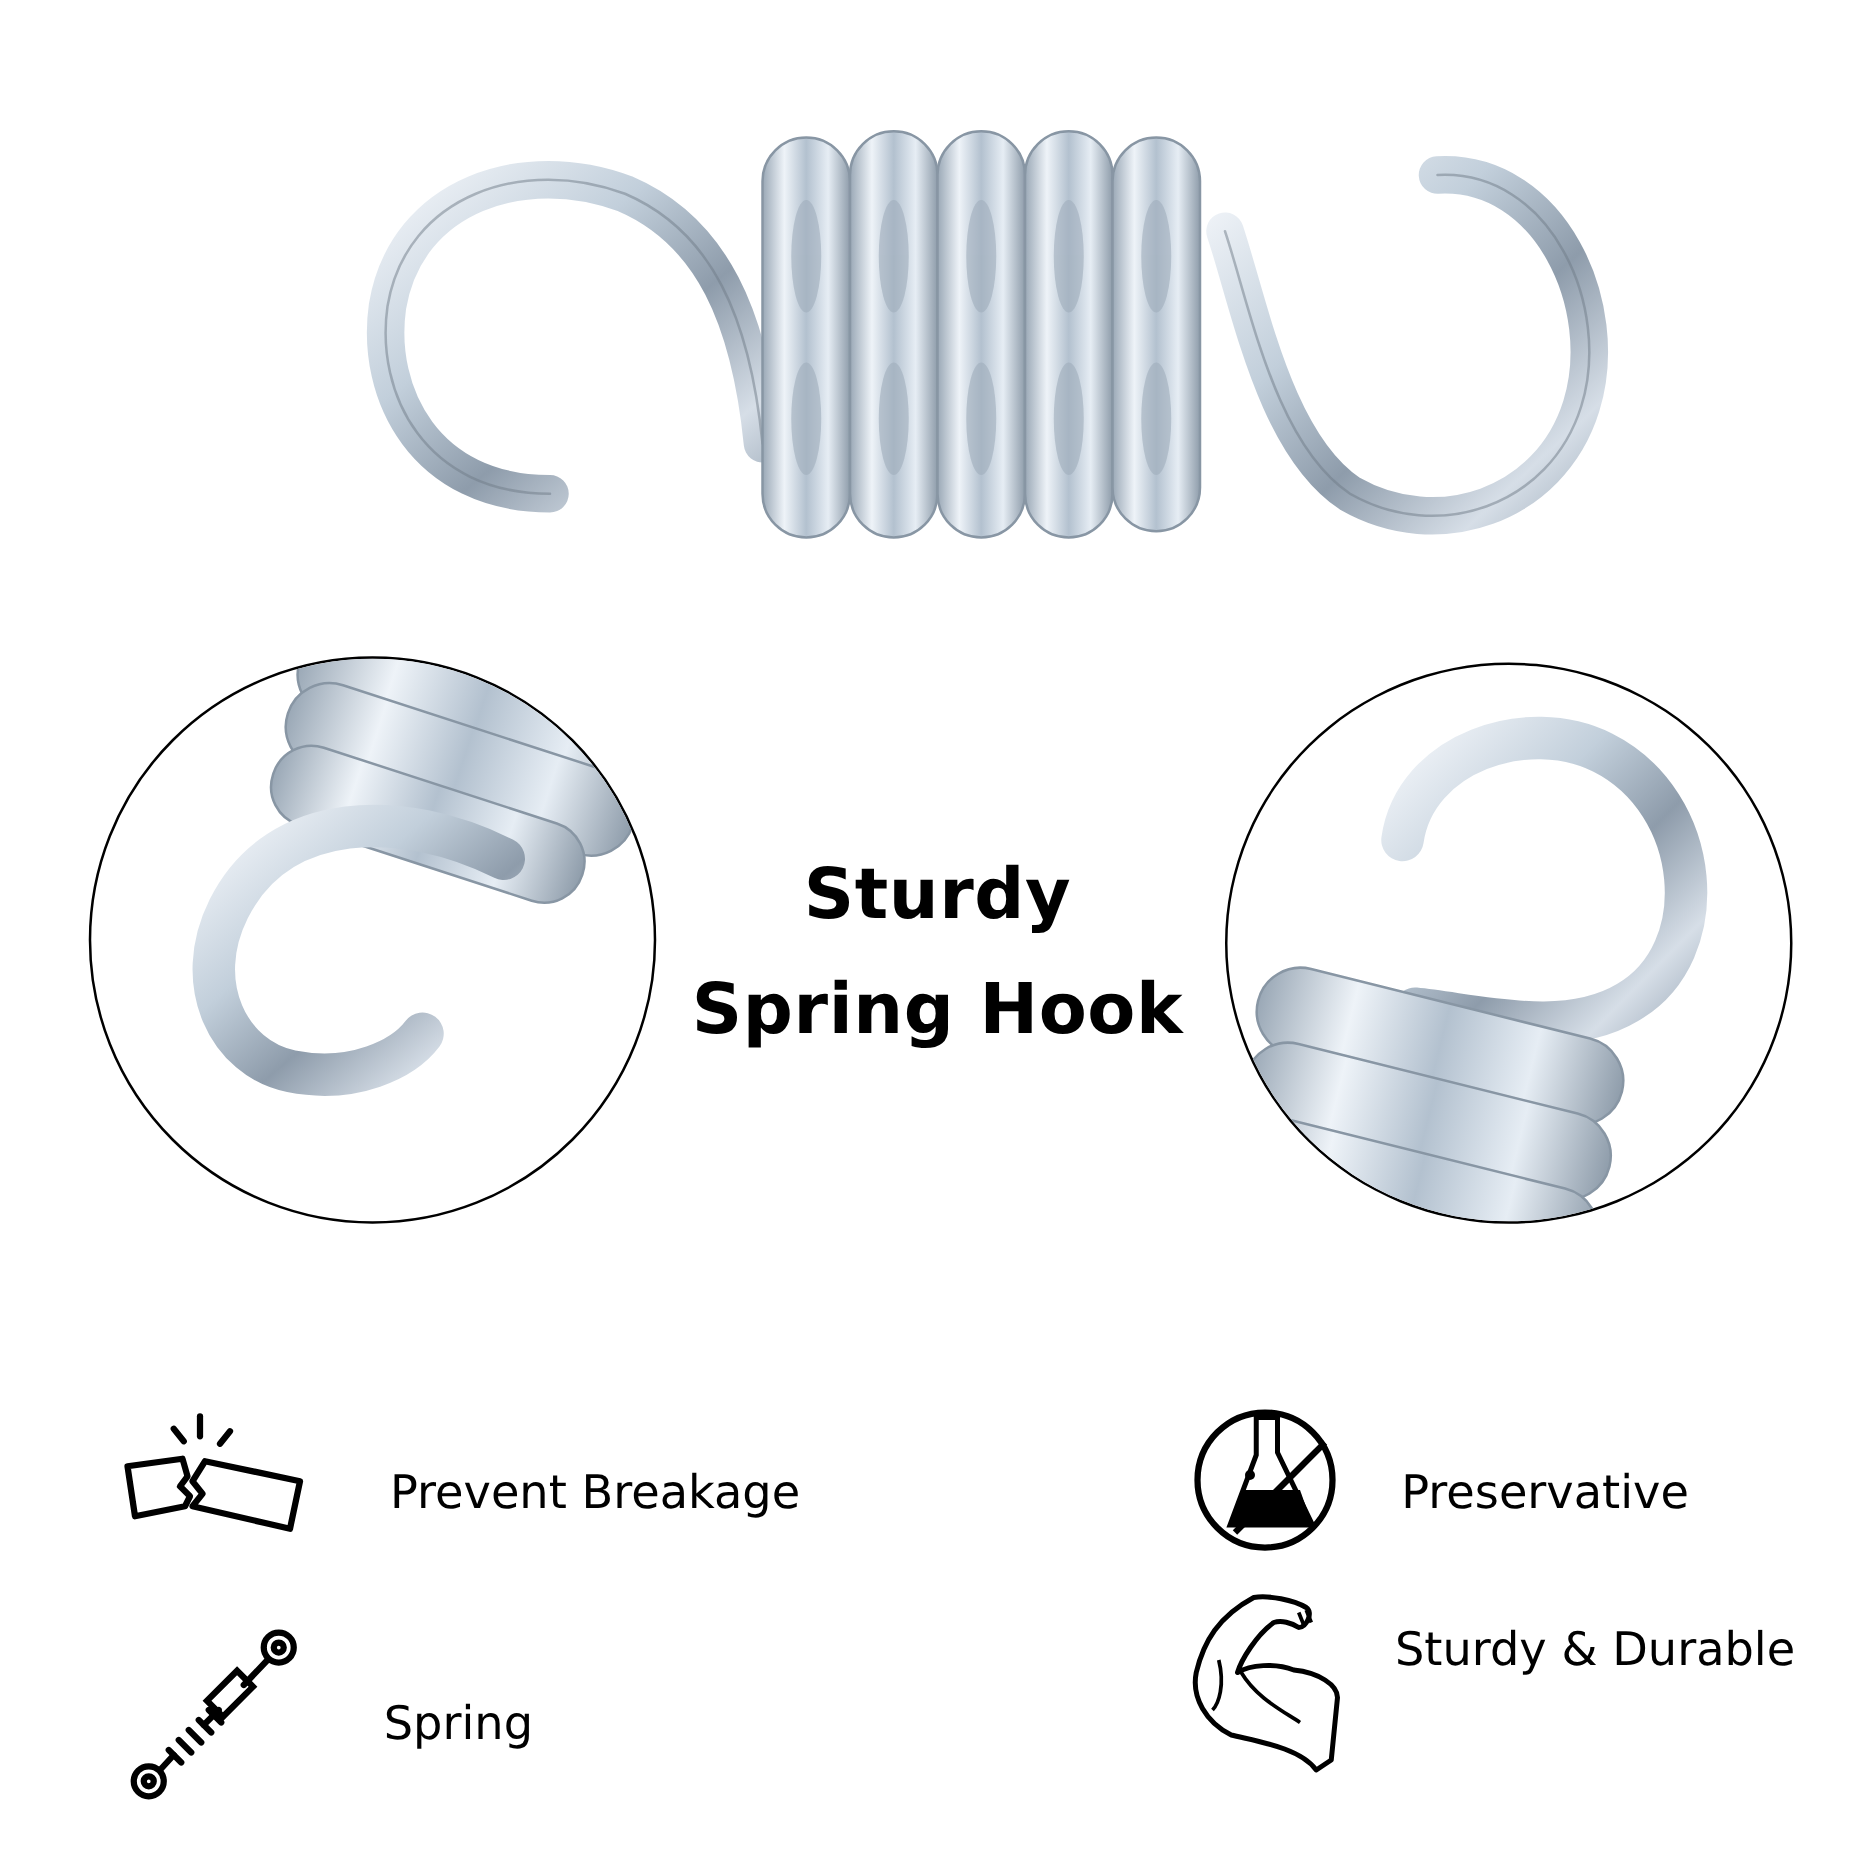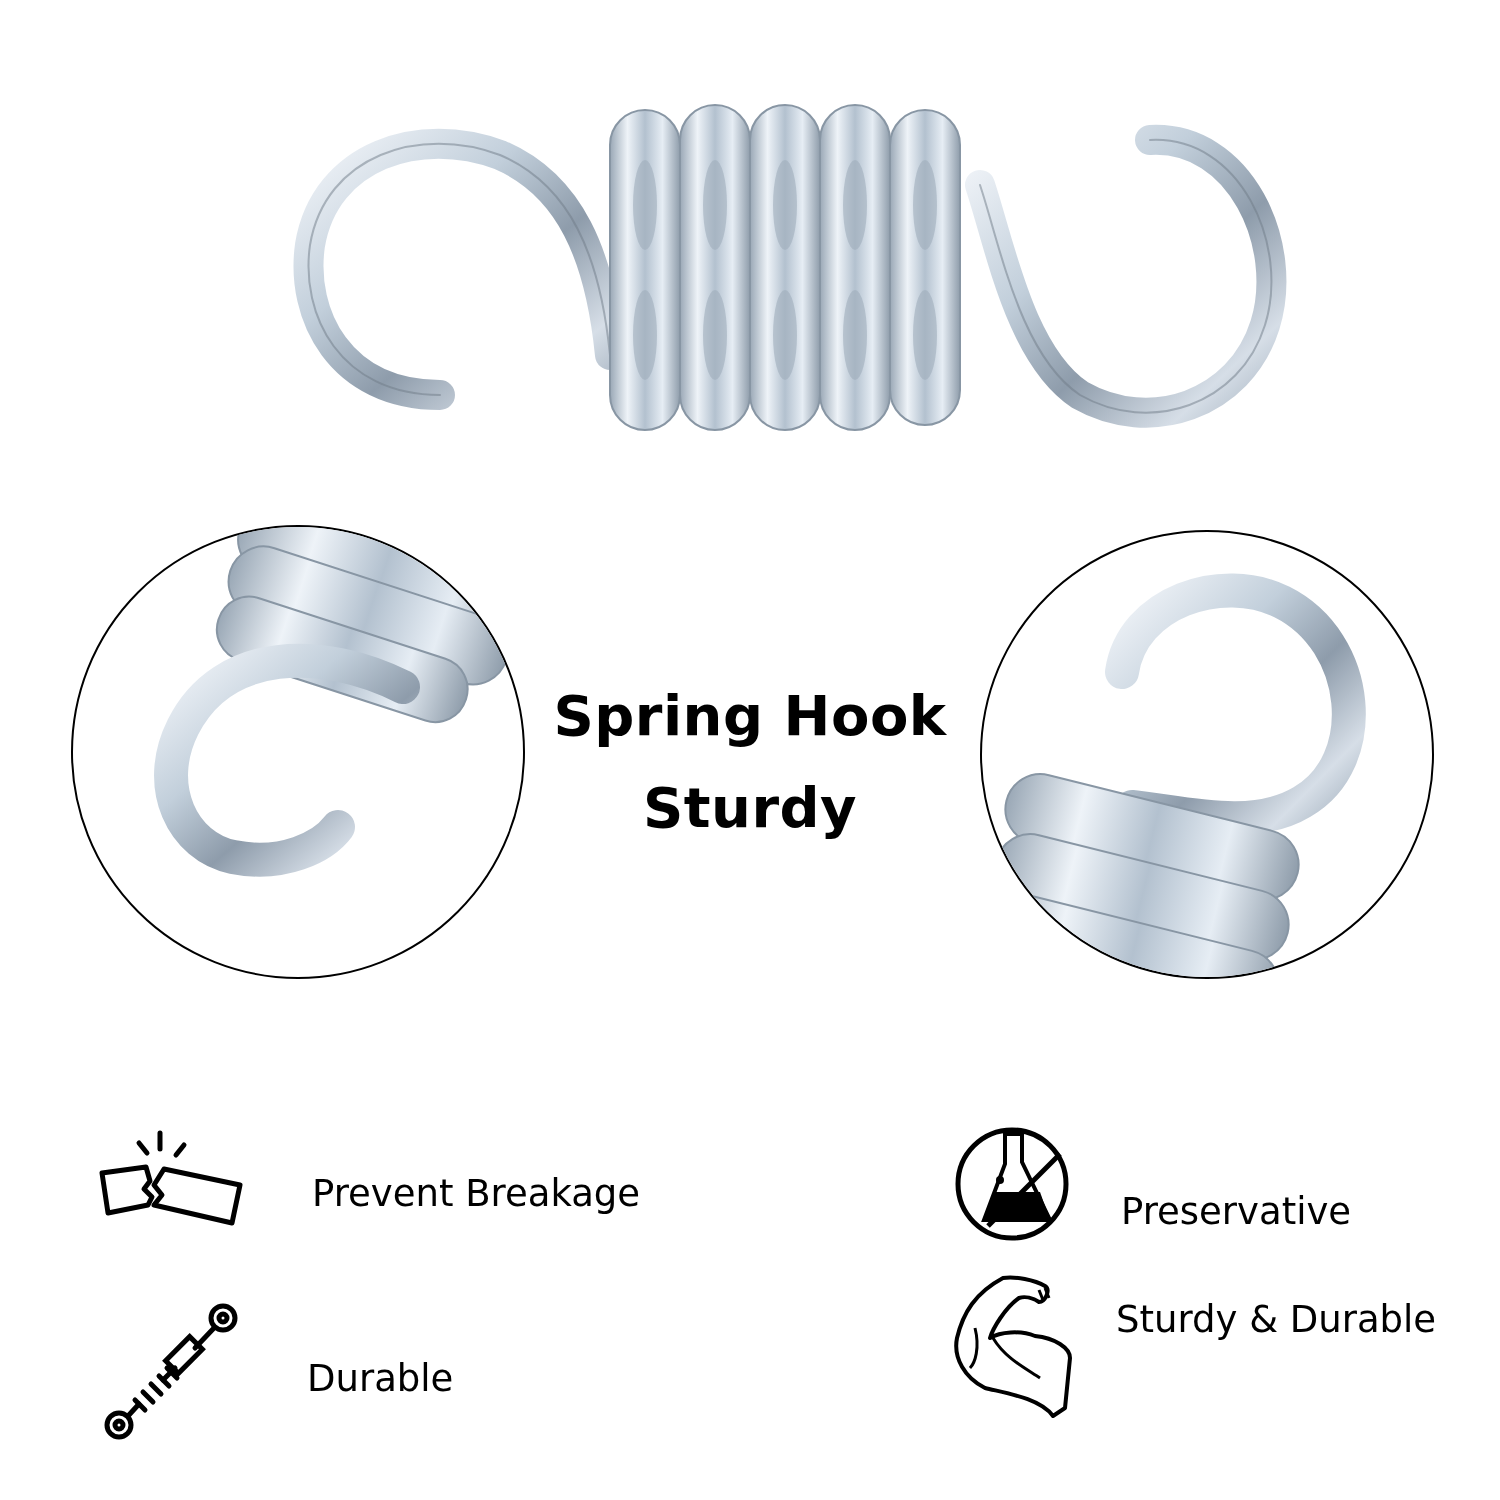--- a/index.html
+++ b/index.html
@@ -69,22 +69,22 @@
 <div class="abs zoom-circle circle-left">
   <svg width="450" height="450" viewBox="0 0 450 450">
     <rect x="160" y="10" width="300" height="70" rx="35" transform="rotate(18 300 45)" fill="url(#coil)" stroke="#8896a4" stroke-width="2"></rect>
     <rect x="150" y="55" width="290" height="70" rx="35" transform="rotate(18 300 90)" fill="url(#coil)" stroke="#8896a4" stroke-width="2"></rect>
     <rect x="140" y="100" width="260" height="65" rx="32" transform="rotate(18 270 130)" fill="url(#coil)" stroke="#8896a4" stroke-width="2"></rect>
     <path d="M330 160 C 250 120, 150 120, 110 200 C 80 260, 110 320, 160 330 C 210 340, 250 320, 265 300" fill="none" stroke="url(#wire)" stroke-width="34" stroke-linecap="round"></path>
   </svg>
 </div>
 
 <div class="abs headline">
+  <div>Sturdy</div>
   <div>Spring Hook</div>
-  <div>Sturdy</div>
 </div>
 
 <div class="abs zoom-circle circle-right">
   <svg width="450" height="445" viewBox="0 0 450 445">
     <path d="M140 140 C 150 70, 240 40, 300 70 C 380 110, 390 230, 320 270 C 270 300, 200 280, 150 275" fill="none" stroke="url(#wire)" stroke-width="34" stroke-linecap="round"></path>
     <rect x="20" y="270" width="300" height="70" rx="35" transform="rotate(14 170 305)" fill="url(#coil)" stroke="#8896a4" stroke-width="2"></rect>
     <rect x="10" y="330" width="300" height="70" rx="35" transform="rotate(14 160 365)" fill="url(#coil)" stroke="#8896a4" stroke-width="2"></rect>
     <rect x="0" y="390" width="300" height="70" rx="35" transform="rotate(14 150 425)" fill="url(#coil)" stroke="#8896a4" stroke-width="2"></rect>
   </svg>
 </div>
@@ -104,38 +104,38 @@
 
 <div class="abs icon" style="left:950px; top:1122px;">
   <svg width="130" height="125" viewBox="0 0 130 125">
     <circle cx="62" cy="62" r="54" fill="none" stroke="#000" stroke-width="5"></circle>
     <path d="M55 12 L72 12 L72 40 L100 98 L34 98 L55 42 Z" fill="none" stroke="#000" stroke-width="4"></path>
     <path d="M44 70 L90 70 L100 98 L34 98 Z" fill="#000"></path>
     <circle cx="50" cy="58" r="4" fill="#000"></circle>
     <line x1="110" y1="32" x2="38" y2="104" stroke="#000" stroke-width="5"></line>
   </svg>
 </div>
-<div class="abs feat-label" style="left:1121px; top:1172px;margin-top:18px;">Preservative</div>
+<div class="abs feat-label" style="left:1121px; top:1172px;">Preservative</div>
 
 <div class="abs icon" style="left:95px; top:1300px;">
   <svg width="160" height="145" viewBox="0 0 160 145">
     <g fill="none" stroke="#000" stroke-width="5" stroke-linecap="round">
       <circle cx="128" cy="18" r="12"></circle>
       <circle cx="128" cy="18" r="4"></circle>
       <circle cx="24" cy="125" r="12"></circle>
       <circle cx="24" cy="125" r="4"></circle>
       <line x1="119" y1="28" x2="100" y2="48"></line>
       <rect x="80" y="38" width="18" height="34" transform="rotate(45 89 55)"></rect>
       <line x1="80" y1="68" x2="68" y2="80"></line>
       <path d="M72 68 L82 78 M64 76 L74 86 M56 84 L66 94 M48 92 L58 102 M40 100 L50 110"></path>
       <line x1="44" y1="104" x2="33" y2="116"></line>
     </g>
   </svg>
 </div>
-<div class="abs feat-label" style="left:307px; top:1357px;">Durable</div>
+<div class="abs feat-label" style="left:307px; top:1357px;">Spring</div>
 
 <div class="abs icon" style="left:945px; top:1268px;">
   <svg width="130" height="160" viewBox="0 0 130 160">
     <path d="M58 10 C 70 8, 90 12, 100 18 C 106 22, 100 34, 94 34 C 88 30, 80 28, 74 30 C 60 40, 48 60, 45 70 C 55 64, 75 62, 90 68 C 110 70, 125 80, 125 90 L 120 140 L 108 148 C 95 130, 60 125, 40 120 C 20 110, 8 90, 12 70 C 18 45, 30 25, 58 10 Z" fill="none" stroke="#000" stroke-width="4" stroke-linejoin="round"></path>
     <path d="M48 70 C 60 90, 80 100, 95 110" fill="none" stroke="#000" stroke-width="3"></path>
     <path d="M30 60 C 35 80, 30 95, 25 100" fill="none" stroke="#000" stroke-width="3"></path>
     <path d="M100 20 L 104 30 M94 22 L 98 32" stroke="#000" stroke-width="3"></path>
   </svg>
 </div>
 <div class="abs feat-label" style="left:1116px; top:1298px;">Sturdy &amp; Durable</div>

